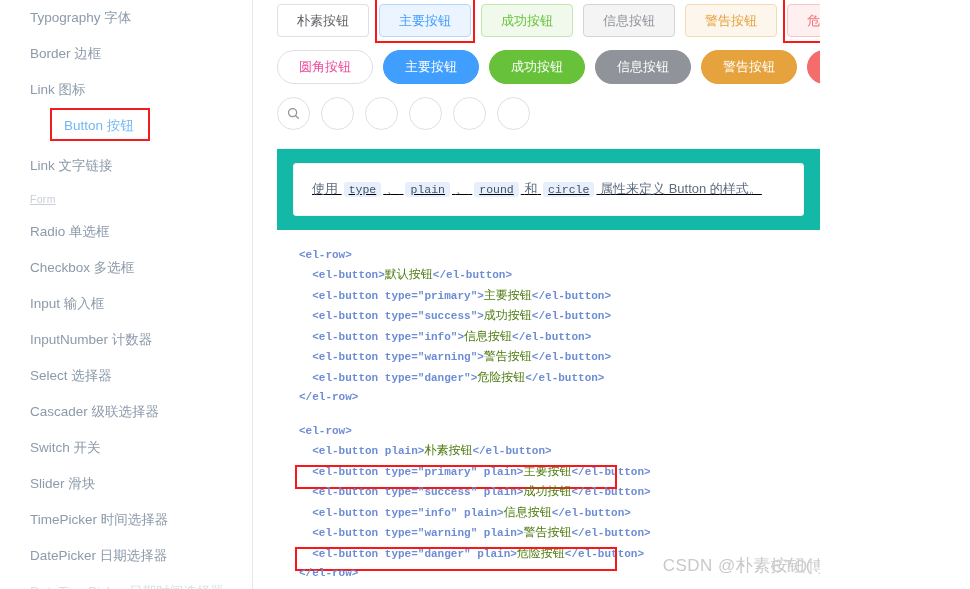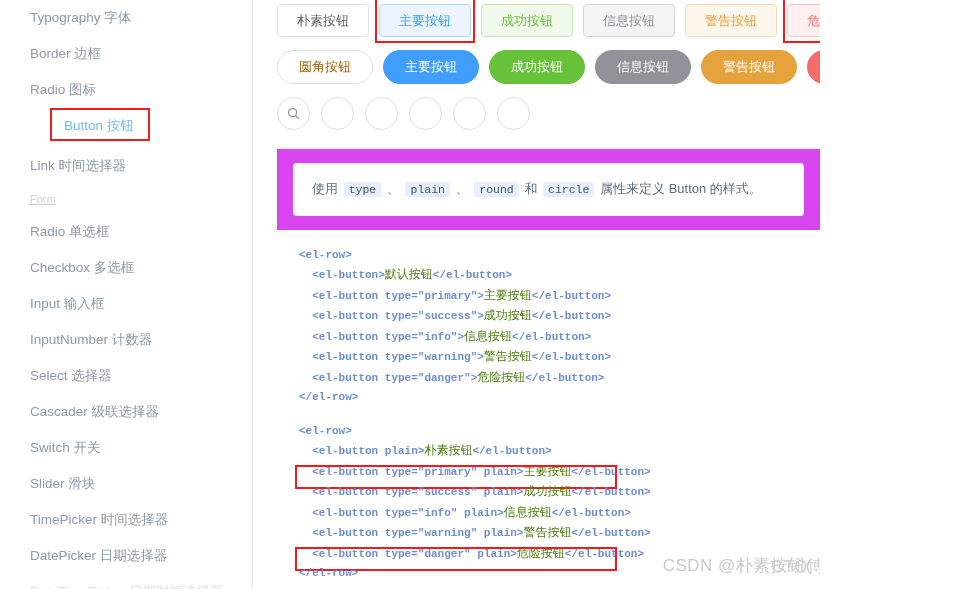--- a/index.html
+++ b/index.html
@@ -106,21 +106,21 @@
 
   
   .plain-default { background:#fff; border-color:#dcdfe6; color:#606266; }
   .plain-primary { background:#ecf5ff; border-color:#b3d8ff; color:#409eff; }
   .plain-success { background:#f0f9eb; border-color:#c2e7b0; color:#67c23a; }
   .plain-info    { background:#f4f4f5; border-color:#d3d4d6; color:#909399; }
   .plain-warning { background:#fdf6ec; border-color:#f5dab1; color:#e6a23c; }
   .plain-danger  { background:#fef0f0; border-color:#fbc4c4; color:#f56c6c; }
 
   
-  .solid-default { background:#fff; border-color:#dcdfe6; color:#a16207; }
+  .solid-default { background:#fff; border-color:#dcdfe6; color:#ec4899; }
   .solid-primary { background:#409eff; border-color:#409eff; color:#fff; }
   .solid-success { background:#67c23a; border-color:#67c23a; color:#fff; }
   .solid-info    { background:#909399; border-color:#909399; color:#fff; }
   .solid-warning { background:#e6a23c; border-color:#e6a23c; color:#fff; }
   .solid-danger  { background:#f56c6c; border-color:#f56c6c; color:#fff; }
 
   
   .annot { position: relative; display: inline-block; }
   .annot::after {
     content: "";
@@ -147,23 +147,24 @@
 
   .divider-line {
     height: 1px;
     background: #eaeefb;
     margin: 18px 0 0 0;
     width: 100%;
   }
 
   
   .desc-wrap {
-    background: #d946ef;
+    background: #14b8a6;
     padding: 14px 0 14px 0;
     margin-top: 0px;
+    text-decoration: underline;
   }
   .desc-card {
     background: #ffffff;
     border: 1px solid #f2f2f2;
     border-radius: 3px;
     margin: 0 16px 0 16px;
     padding: 15px 18px;
     font-size: 13px;
     color: #5e6d82;
     line-height: 1.6;
@@ -223,25 +224,25 @@
 </style>
 </head>
 <body>
 
 <div class="app">
 
   <aside class="sidebar">
     <ul class="nav-list">
       <li class="nav-item"><span>Typography 字体</span></li>
       <li class="nav-item"><span>Border 边框</span></li>
-      <li class="nav-item"><span>Radio 图标</span></li>
+      <li class="nav-item"><span>Link 图标</span></li>
       <li class="nav-item boxed-wrap">
         <span class="nav-item boxed">Button 按钮</span>
       </li>
-      <li class="nav-item"><span>Link 时间选择器</span></li>
+      <li class="nav-item"><span>Link 文字链接</span></li>
 
       <li class="nav-group-title">Form</li>
 
       <li class="nav-item"><span>Radio 单选框</span></li>
       <li class="nav-item"><span>Checkbox 多选框</span></li>
       <li class="nav-item"><span>Input 输入框</span></li>
       <li class="nav-item"><span>InputNumber 计数器</span></li>
       <li class="nav-item"><span>Select 选择器</span></li>
       <li class="nav-item"><span>Cascader 级联选择器</span></li>
       <li class="nav-item"><span>Switch 开关</span></li>

